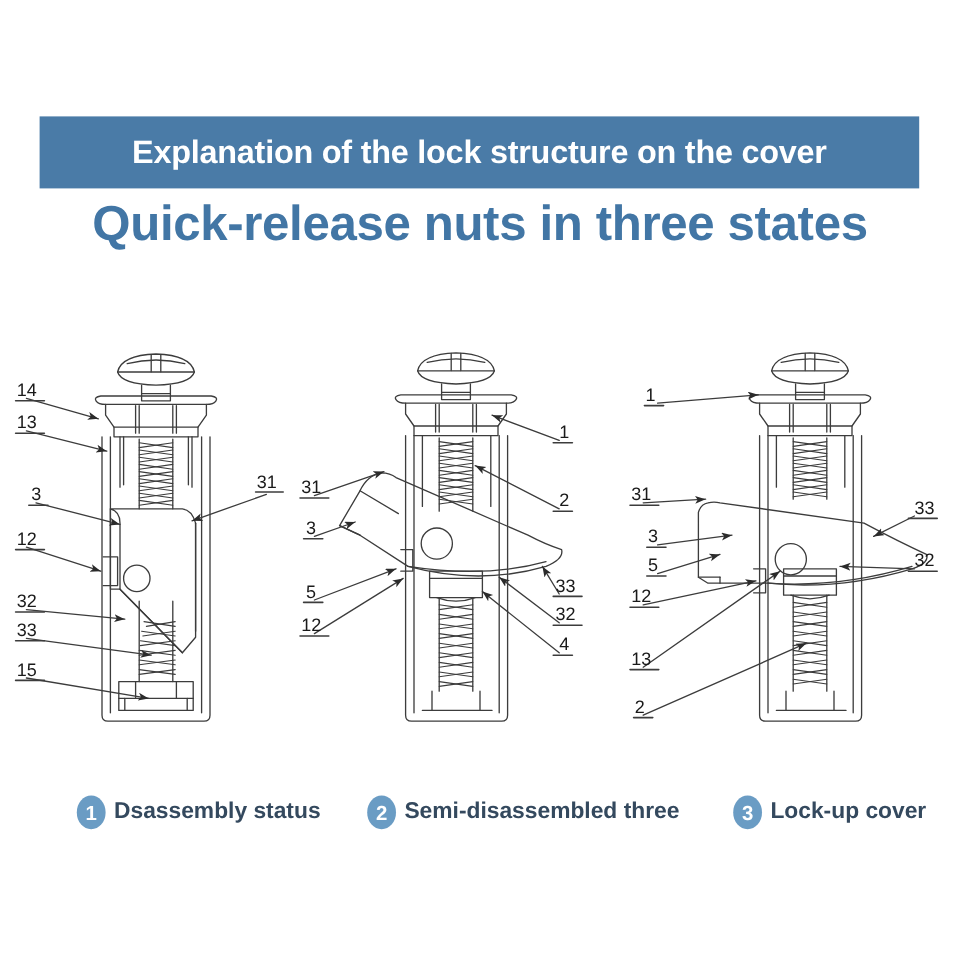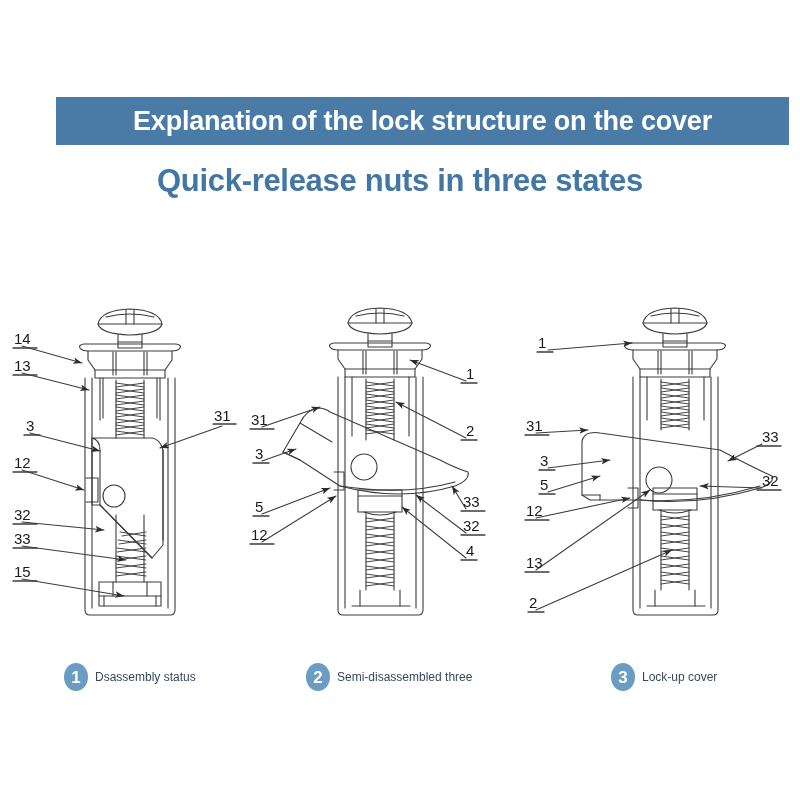--- a/index.html
+++ b/index.html
@@ -20,50 +20,49 @@
     width: 800px;
     height: 800px;
     background: #ffffff;
   }
   
   .title-banner {
     position: absolute;
     left: 33px;
     top: 97px;
     width: 733px;
-    height: 48px;
+    height: 60px;
     background: #4a7ba7;
     display: flex;
     align-items: center;
     justify-content: center;
-    margin-left: 23px;
   }
   .title-banner .title-text {
     color: #ffffff;
     font-size: 27px;
     font-weight: bold;
     letter-spacing: -0.2px;
     white-space: nowrap;
   }
   .subtitle {
     position: absolute;
     left: 0;
     top: 163px;
     width: 800px;
     text-align: center;
     color: #4276a5;
-    font-size: 31px;
+    font-size: 41px;
     font-weight: bold;
     letter-spacing: -0.3px;
   }
   
   #drawings {
     position: absolute;
     left: 0;
-    top: 290px;
+    top: 276px;
     width: 716px;
     height: 380px;
   }
   #drawings svg { display: block; }
   
   .caption-row {
     position: absolute;
     left: 0;
     top: 662px;
     width: 800px;
@@ -85,22 +84,22 @@
     font-size: 17px;
     font-weight: bold;
     display: flex;
     align-items: center;
     justify-content: center;
     line-height: 1;
     flex: 0 0 auto;
   }
   .caption .cap-text {
     color: #34495e;
-    font-size: 12px;
-    font-weight: normal;
+    font-size: 19px;
+    font-weight: bold;
     white-space: nowrap;
   }
   .cap-1 { left: 64px; }
   .cap-2 { left: 306px; }
   .cap-3 { left: 611px; }
 </style>
 </head>
 <body>
 
 <div id="page">

